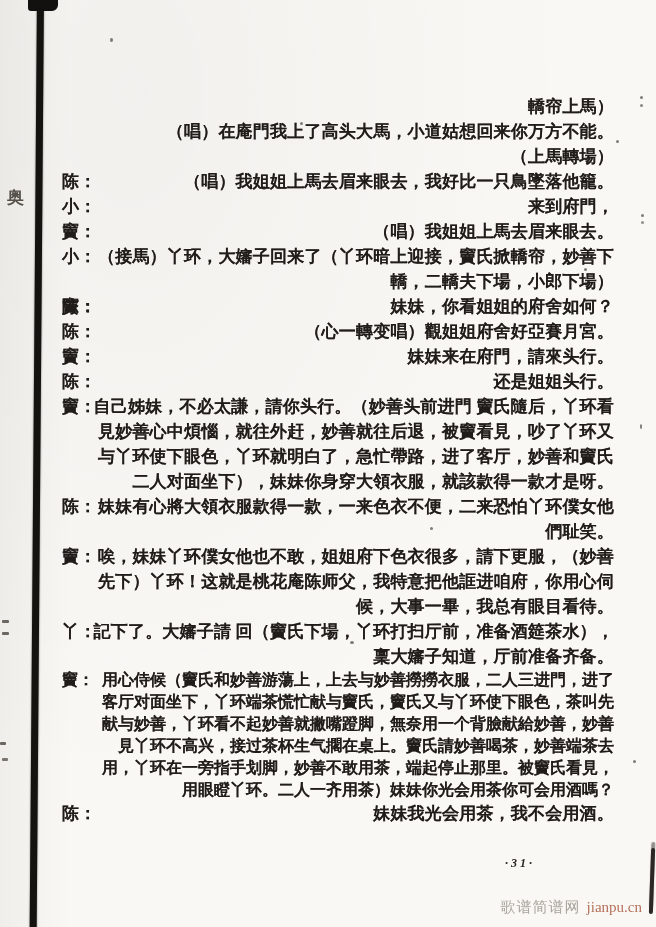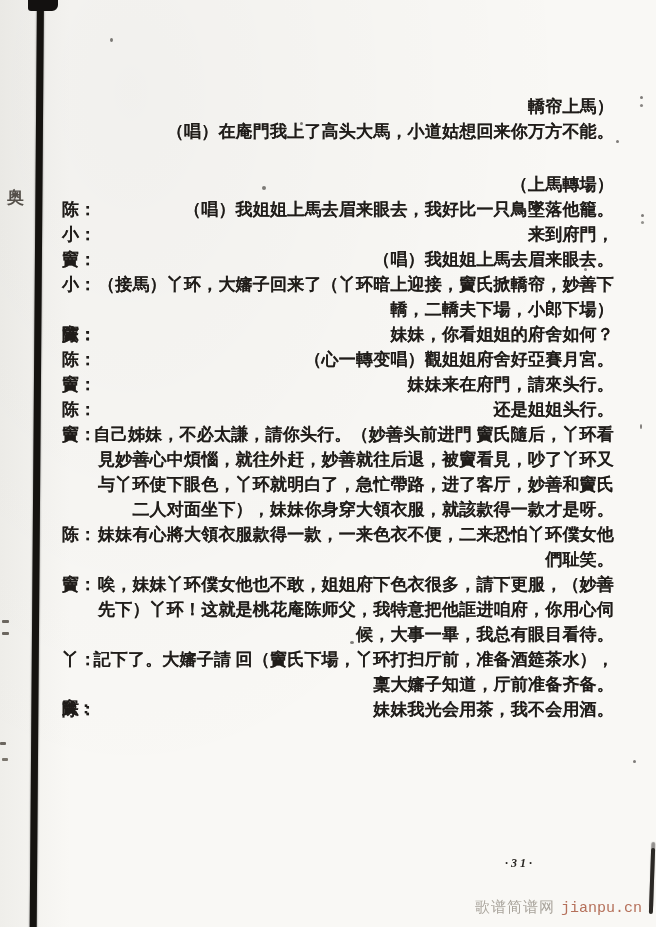--- a/index.html
+++ b/index.html
@@ -36,32 +36,32 @@
 
   .script{
     position:absolute;left:62px;top:94px;width:552px;
     color:#1f1c19;font-size:17px;line-height:25px;font-weight:600;
     letter-spacing:0.2px;
     text-shadow:0 0 0.5px rgba(30,27,24,0.6);
     text-align:right;
   }
   .line{position:relative;padding-left:31px;}
   .line .speaker{position:absolute;left:0;top:0;}
-  .line.indent2{padding-left:52px;margin-top:28px;}
+  .line.indent2{padding-left:52px;}
   .line.dense{font-size:16px;line-height:22px;letter-spacing:0;}
 
   .page-number{
     position:absolute;left:505px;top:856px;
     font-size:12px;font-style:italic;font-weight:bold;color:#2a2723;
     letter-spacing:3px;
   }
   .watermark{
     position:absolute;right:14px;top:898px;
     font-size:15px;color:#a9a49c;letter-spacing:1px;
-    font-family:Liberation Mono, monospace;
+    font-family:Liberation Serif, serif;
   }
   .watermark .wm-url{color:#b5705a;margin-left:6px;letter-spacing:0;}
   .scratch{
     position:absolute;right:2px;top:848px;width:4px;height:66px;
     background:#2b2825;transform:rotate(2deg);border-radius:2px;
     box-shadow:0 -6px 1px rgba(43,40,37,0.5);
   }
   
   .speck{position:absolute;background:rgba(25,22,18,0.55);width:3px;height:3px;border-radius:50%;}
   .s1{left:640px;top:96px;box-shadow:0 8px 0 rgba(25,22,18,0.5);}
@@ -98,21 +98,21 @@
       <div class="line"><span class="speaker">小：</span><span>（接馬）丫环，大嬸子回来了（丫环暗上迎接，竇氏掀轎帘，妙善下轎，二轎夫下場，小郎下場）</span></div>
       <div class="line"><span class="speaker">陈：</span></div>
       <div class="line"><span class="speaker">竇：</span><span>妹妹，你看姐姐的府舍如何？</span></div>
       <div class="line"><span class="speaker">陈：</span><span>（心一轉变唱）觀姐姐府舍好亞賽月宮。</span></div>
       <div class="line"><span class="speaker">竇：</span><span>妹妹来在府門，請來头行。</span></div>
       <div class="line"><span class="speaker">陈：</span><span>还是姐姐头行。</span></div>
       <div class="line"><span class="speaker">竇：</span><span>自己姊妹，不必太謙，請你头行。（妙善头前进門 竇氏隨后，丫环看見妙善心中煩惱，就往外赶，妙善就往后退，被竇看見，吵了丫环又与丫环使下眼色，丫环就明白了，急忙帶路，进了客厅，妙善和竇氏二人对面坐下），妹妹你身穿大領衣服，就該款得一款才是呀。</span></div>
       <div class="line"><span class="speaker">陈：</span><span>妹妹有心將大領衣服款得一款，一来色衣不便，二来恐怕丫环僕女他們耻笑。</span></div>
       <div class="line"><span class="speaker">竇：</span><span>唉，妹妹丫环僕女他也不敢，姐姐府下色衣很多，請下更服，（妙善先下）丫环！这就是桃花庵陈师父，我特意把他誆进咱府，你用心伺候，大事一畢，我总有眼目看待。</span></div>
       <div class="line"><span class="speaker">丫：</span><span>記下了。大嬸子請 回（竇氏下場，丫环打扫厅前，准备酒筵茶水），稟大嬸子知道，厅前准备齐备。</span></div>
-      <div class="line dense"><span class="speaker">竇：</span></div>
+      <div class="line dense"><span class="speaker">竇：</span><span>用心侍候（竇氏和妙善游蕩上，上去与妙善撈撈衣服，二人三进門，进了客厅对面坐下，丫环端茶慌忙献与竇氏，竇氏又与丫环使下眼色，茶叫先献与妙善，丫环看不起妙善就撇嘴蹬脚，無奈用一个背臉献給妙善，妙善見丫环不高兴，接过茶杯生气擱在桌上。竇氏請妙善喝茶，妙善端茶去用，丫环在一旁指手划脚，妙善不敢用茶，端起停止那里。被竇氏看見，用眼瞪丫环。二人一齐用茶）妹妹你光会用茶你可会用酒嗎？</span></div>
       <div class="line"><span class="speaker">陈：</span><span>妹妹我光会用茶，我不会用酒。</span></div>
     </div>
 
   <div class="page-number">·31·</div>
 
   <div class="watermark">
     <span>歌谱简谱网</span><span class="wm-url">jianpu.cn</span>
   </div>
 
   <div class="scratch"></div>

